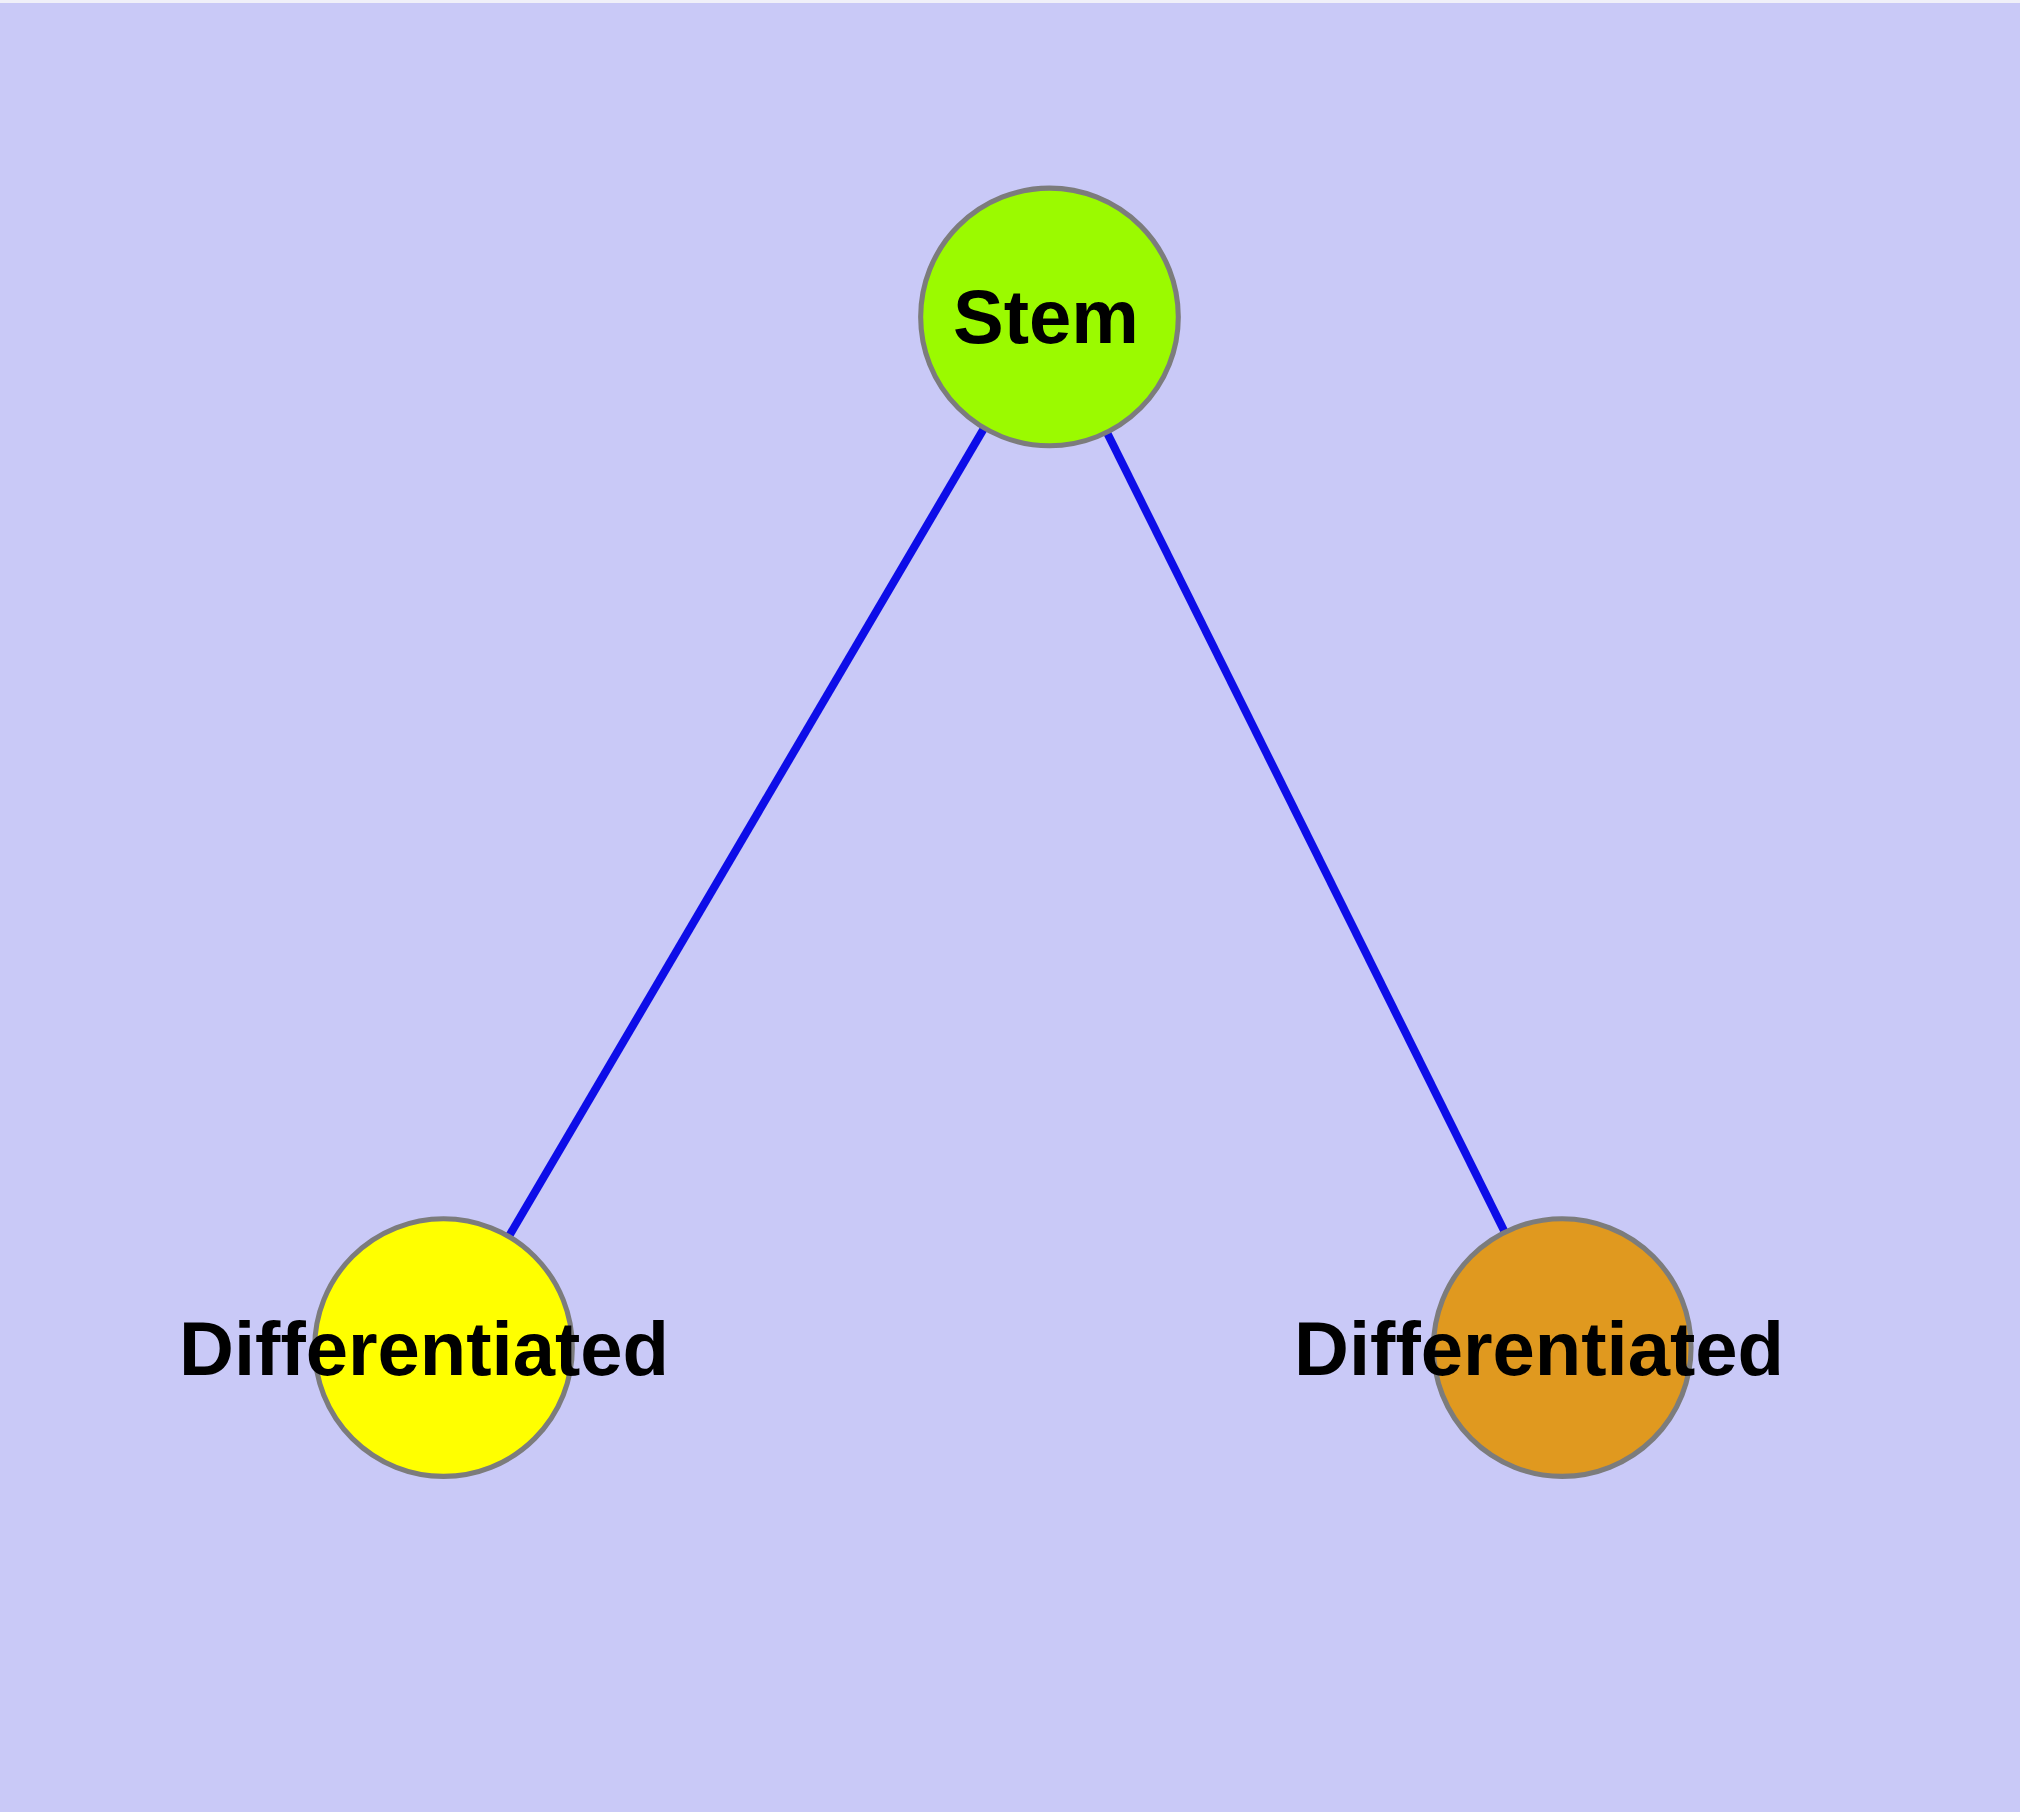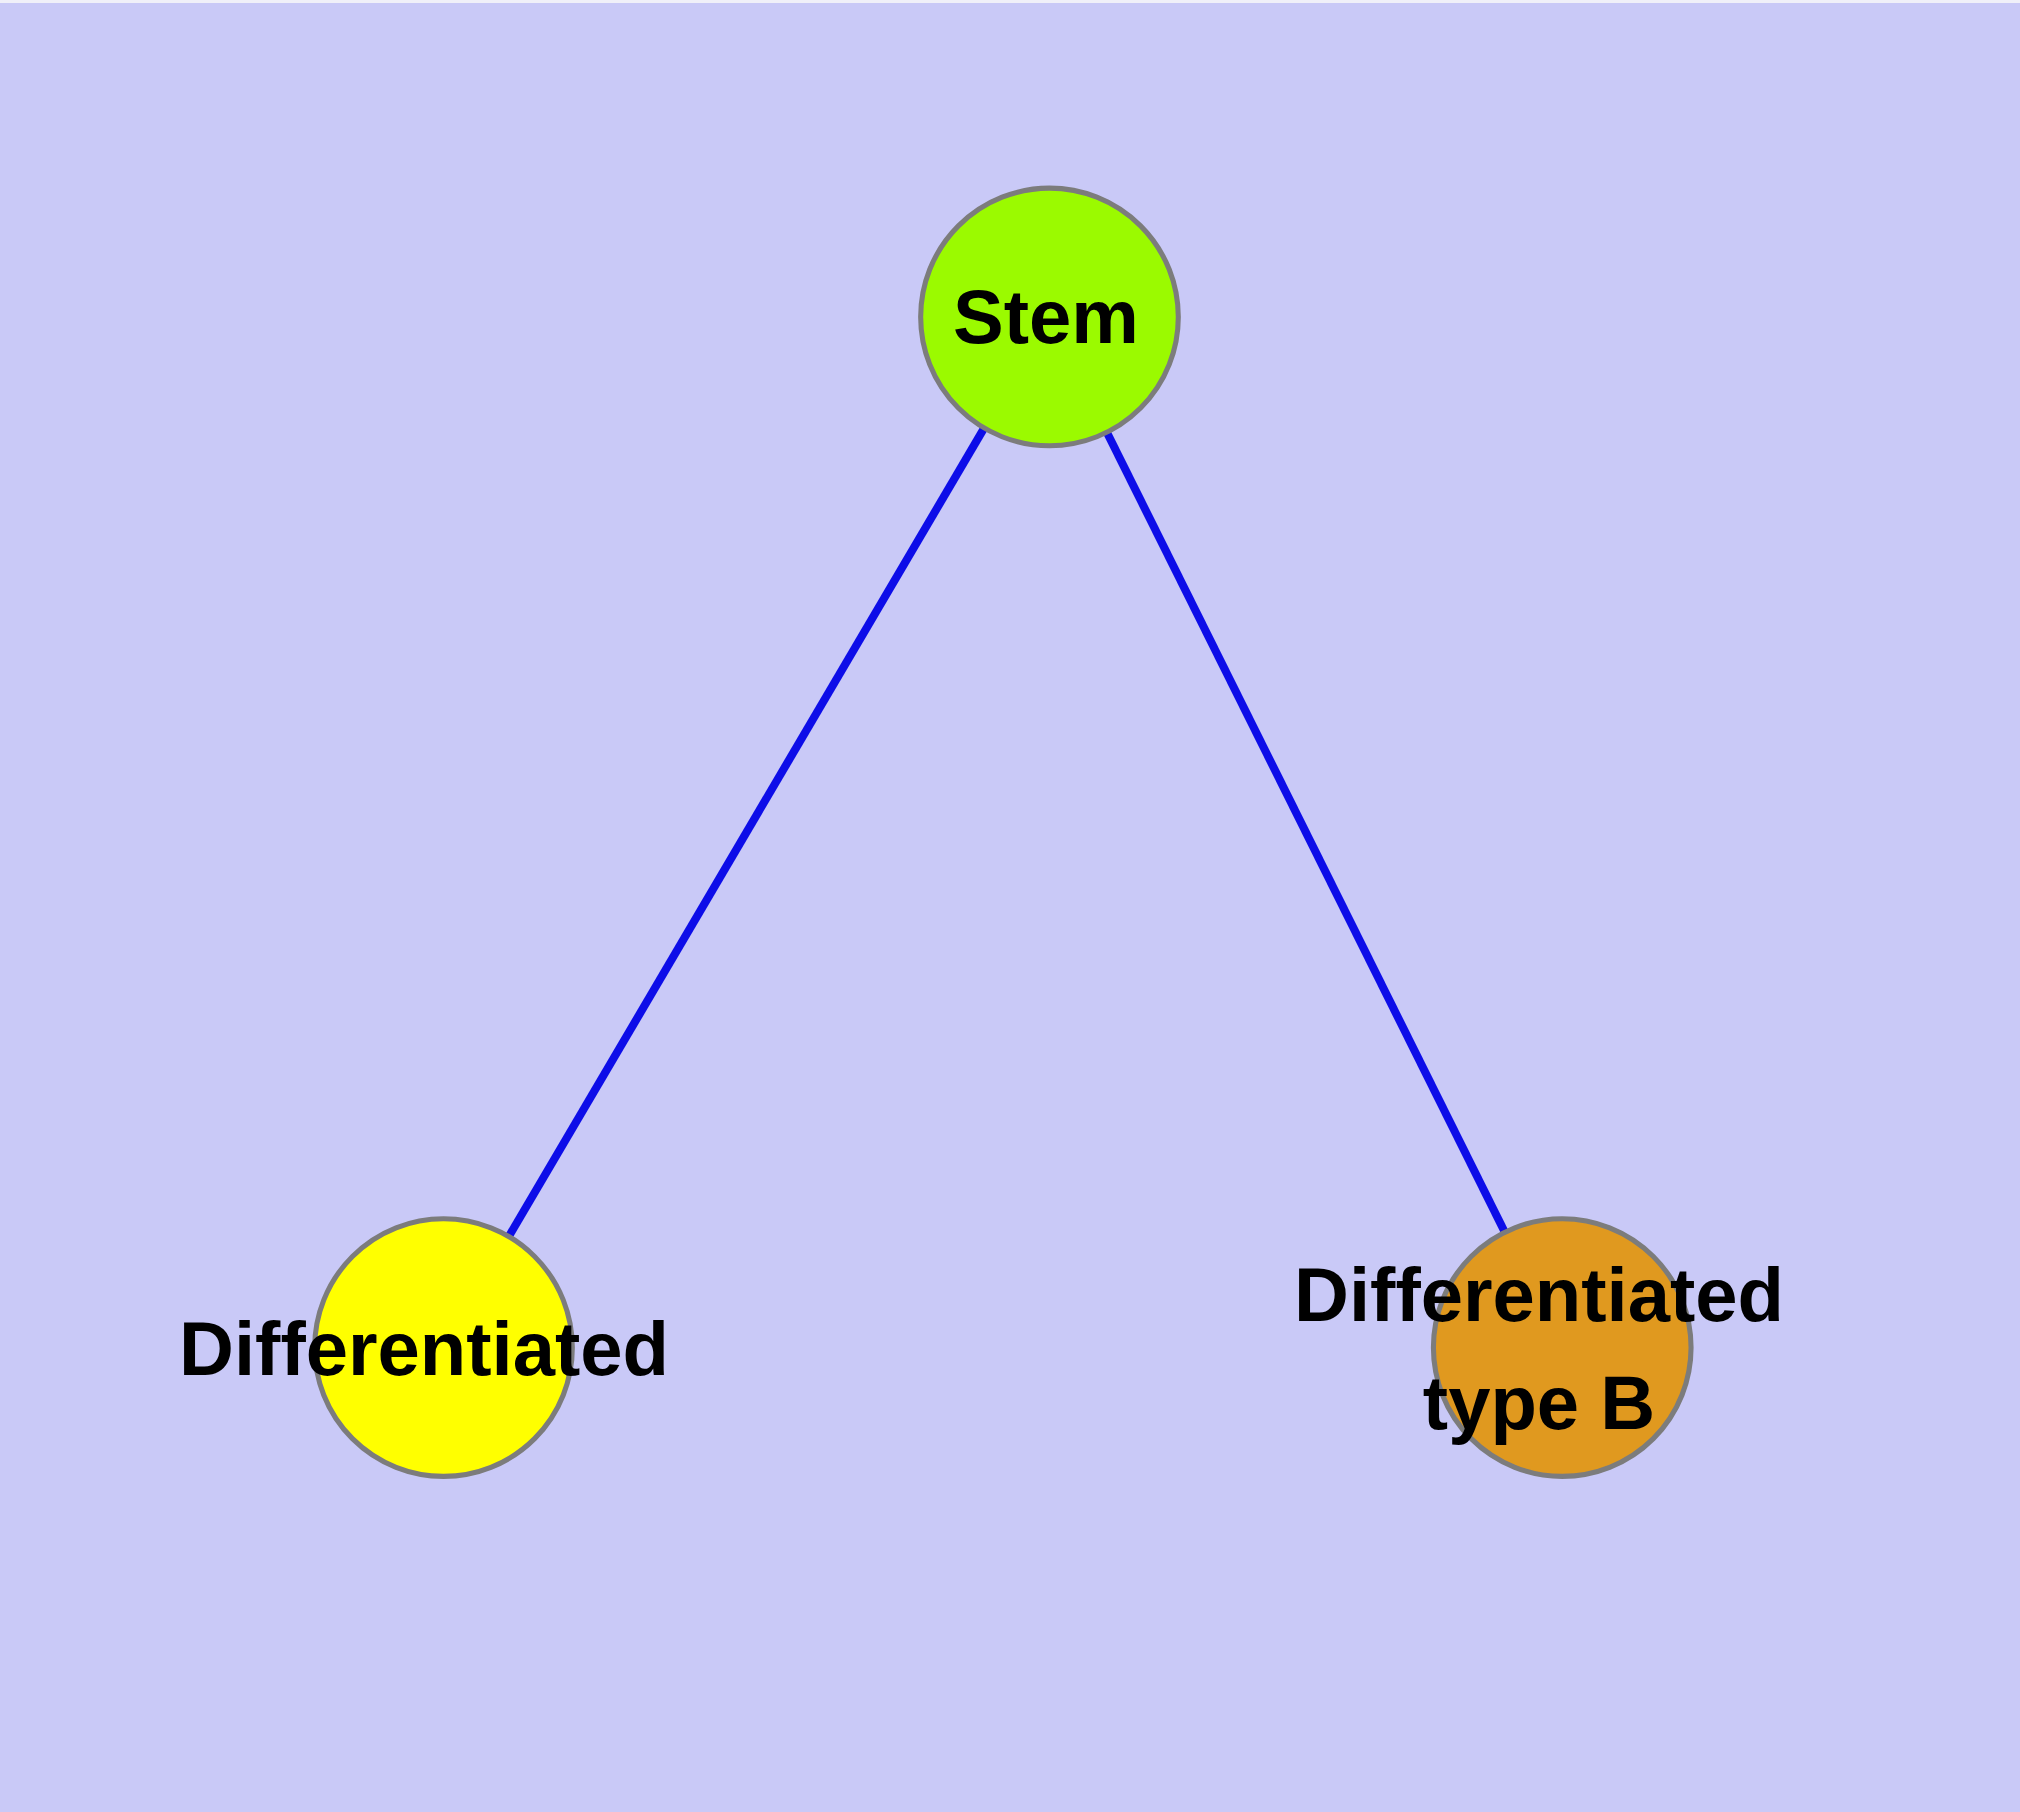--- a/index.html
+++ b/index.html
@@ -62,17 +62,16 @@
     </svg>
   <div id="labels">
       <div class="node-label" style="left: 1046px; top: 317px;">
         <span class="label-line">Stem</span>
       </div>
       <div class="node-label" style="left: 424px; top: 1349px;">
         <span class="label-line">Differentiated</span>
       </div>
       <div class="node-label" style="left: 1539px; top: 1349px;">
         <span class="label-line">Differentiated</span>
-        <span class="label-line">type B</span>
       </div>
     </div>
 </div>
 
 
 </body></html>

